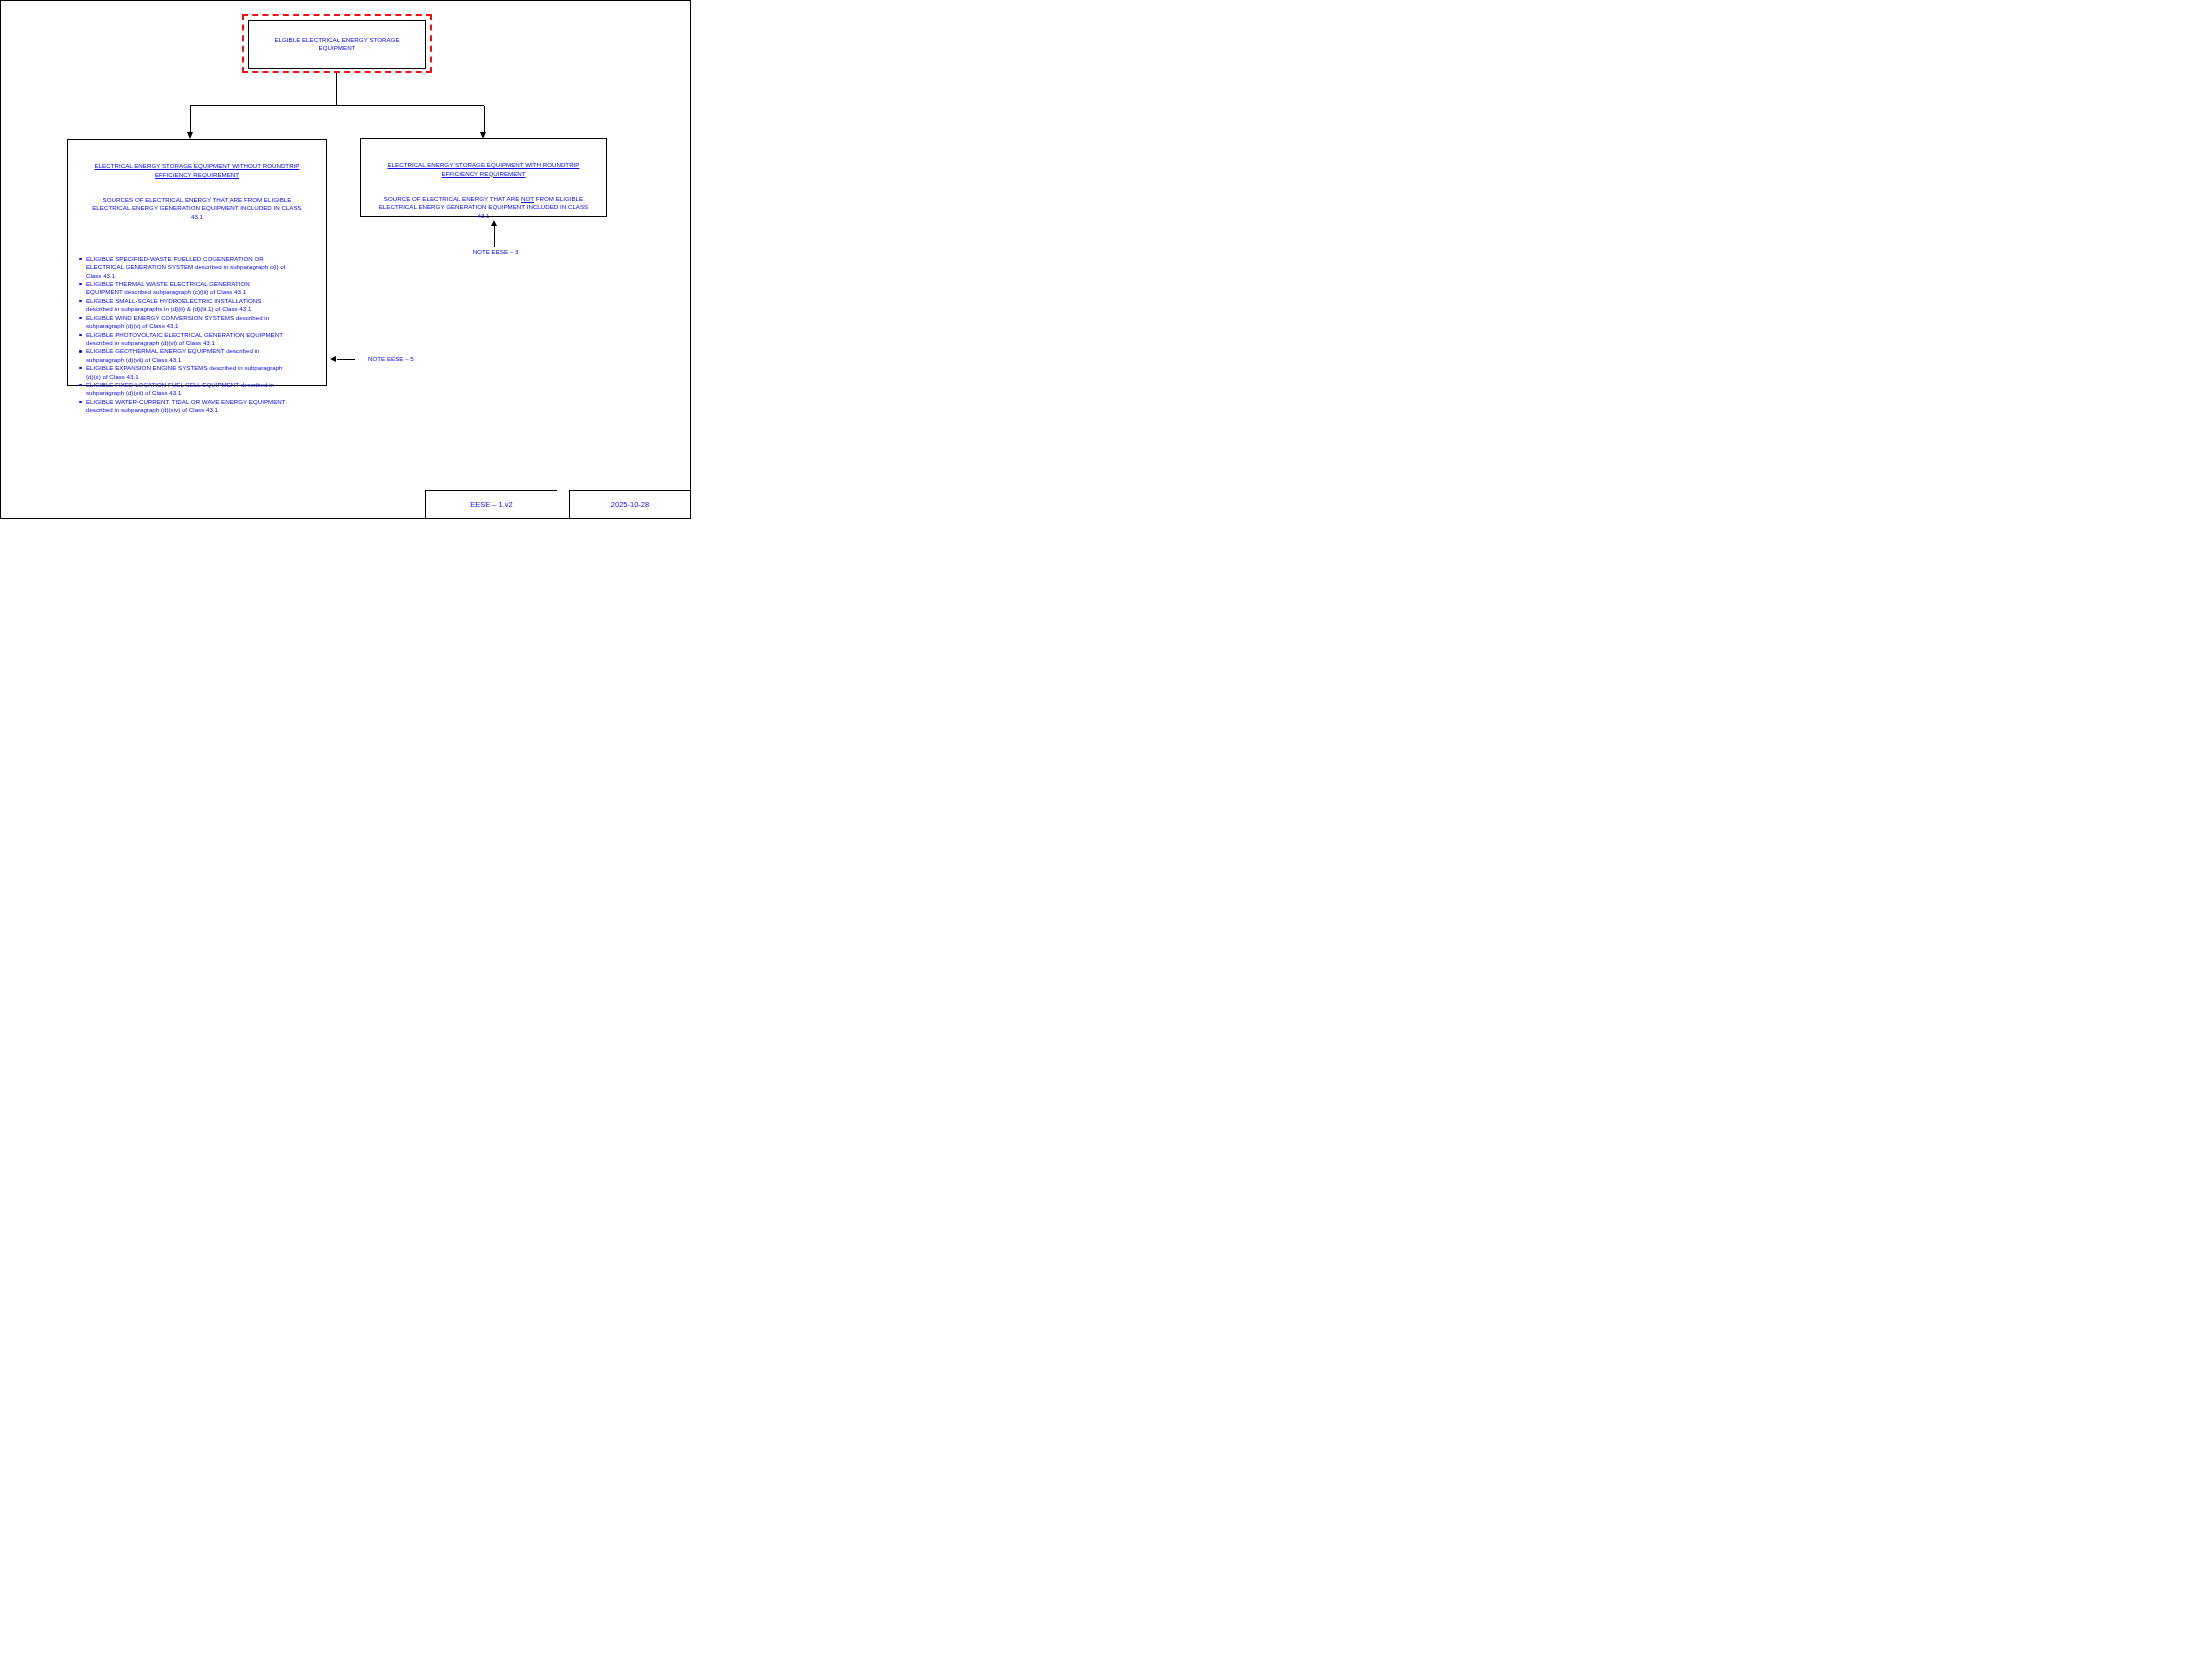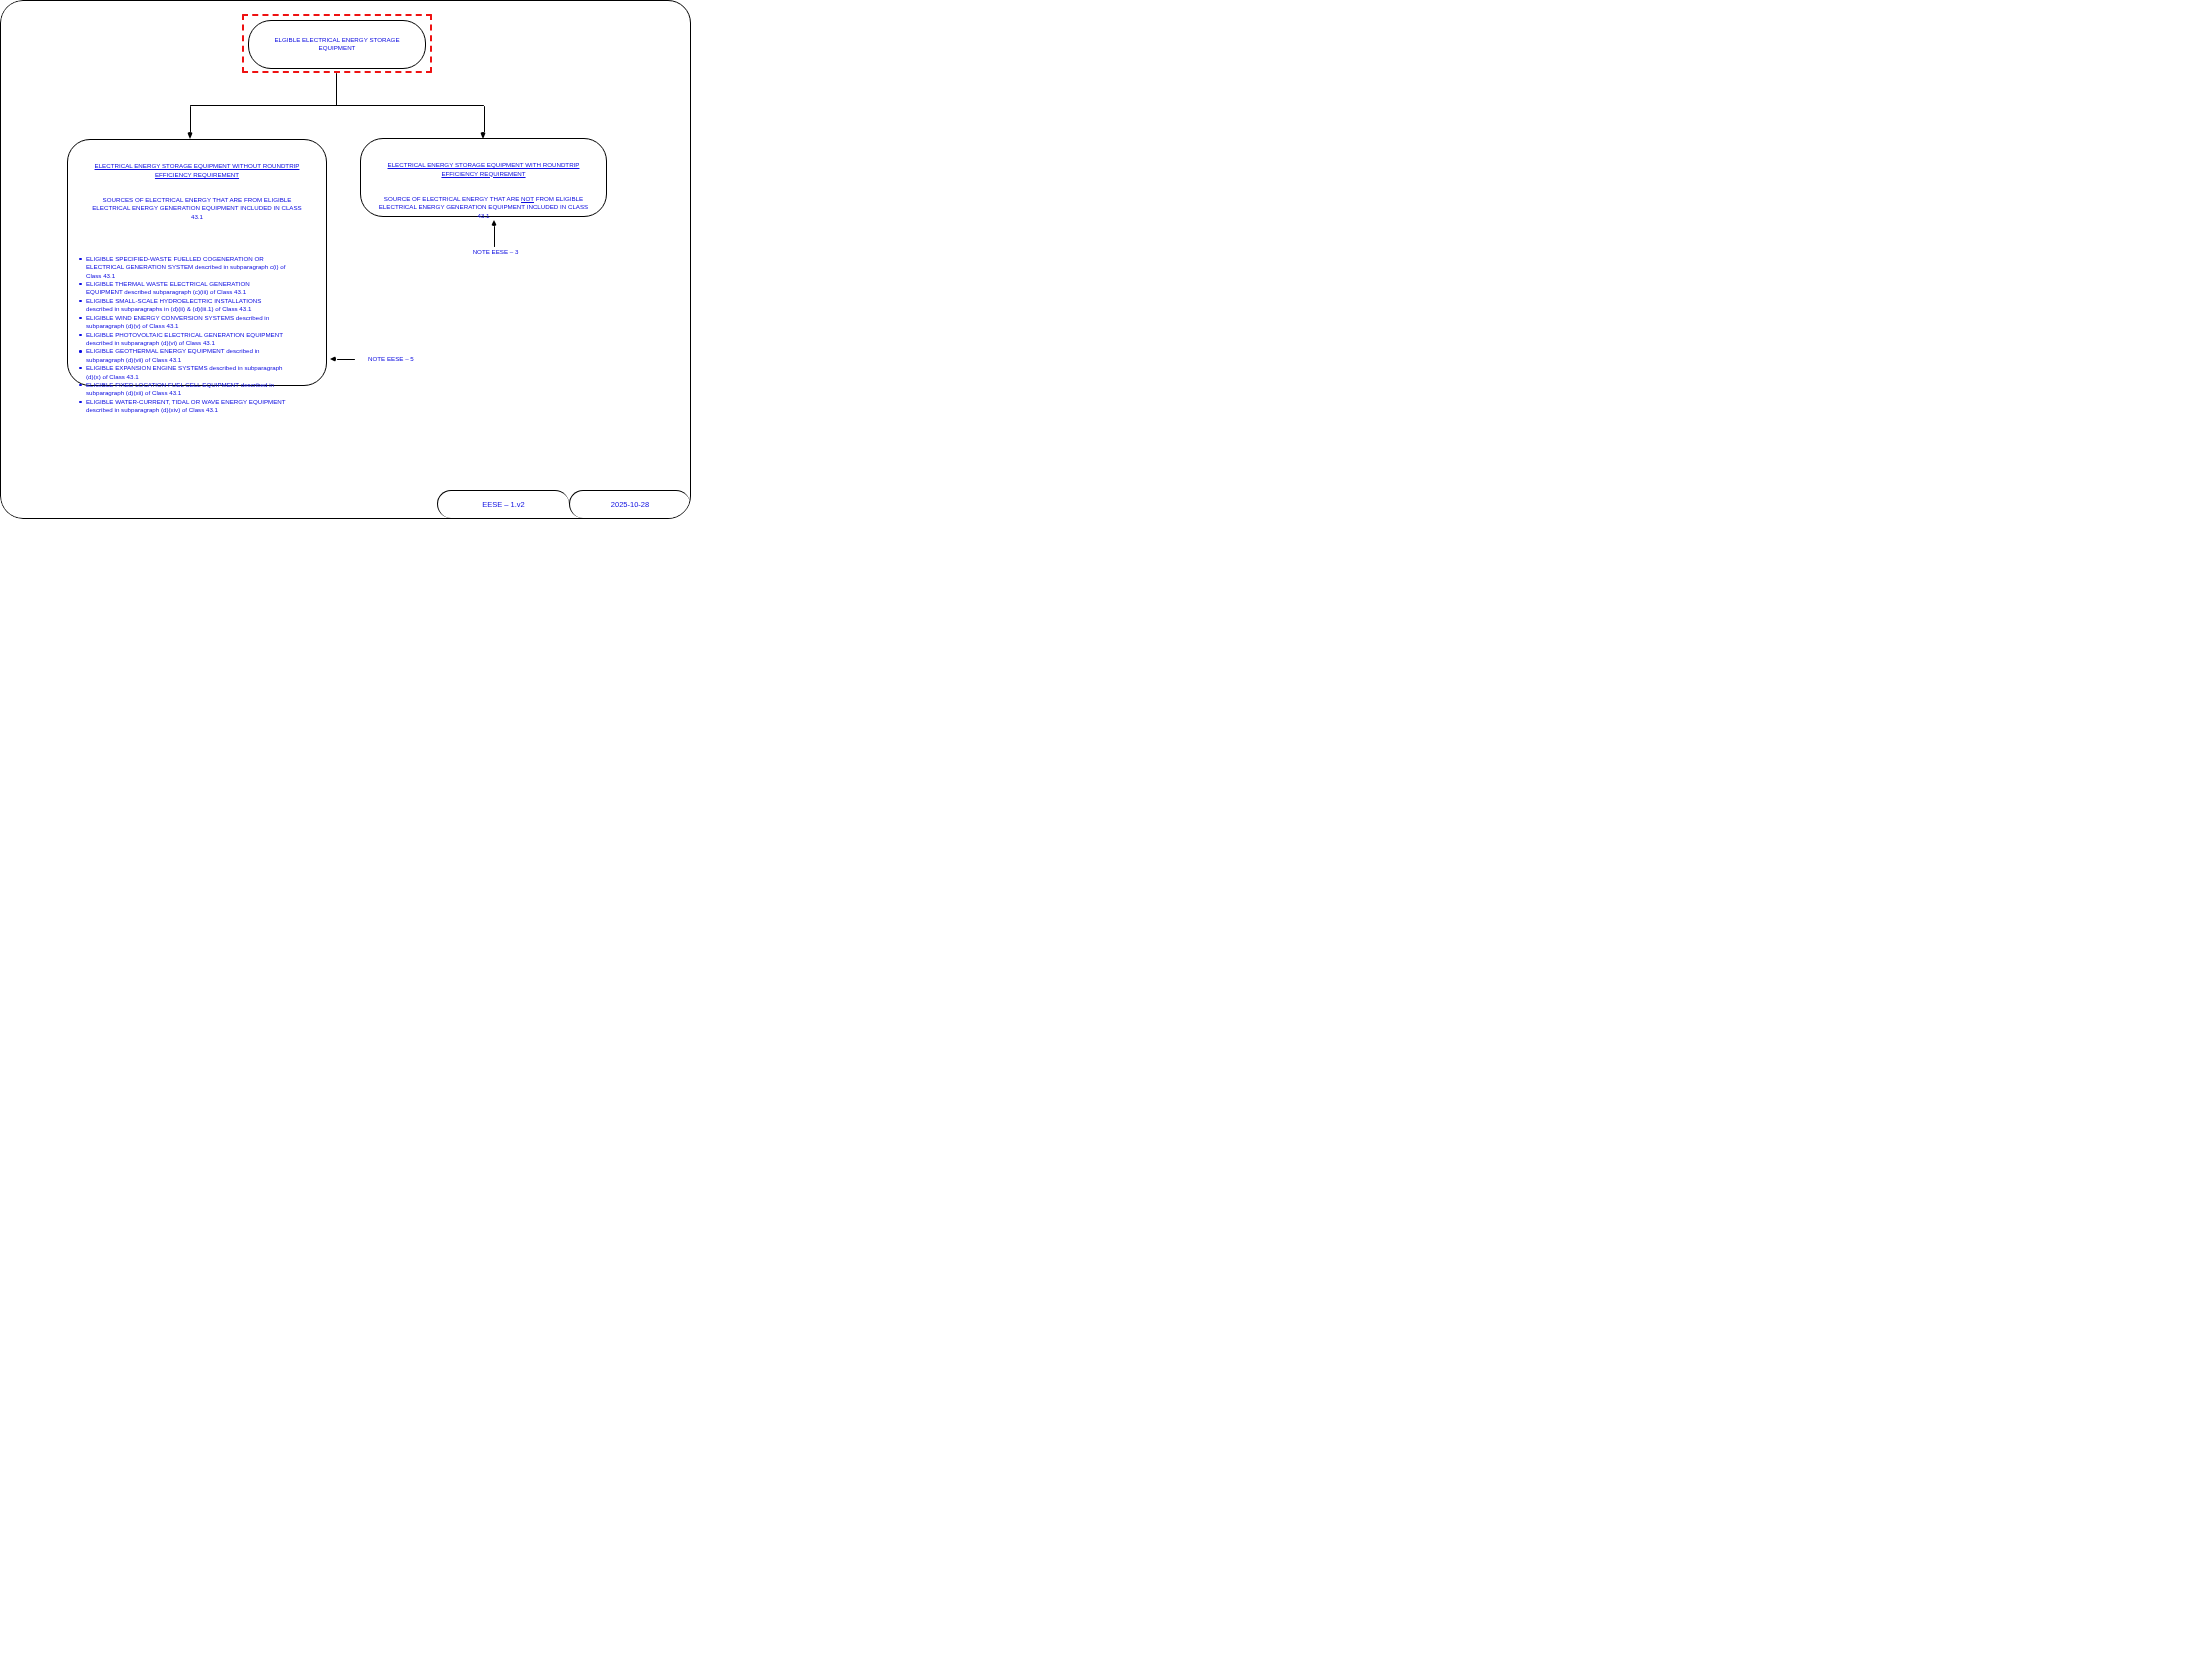--- a/index.html
+++ b/index.html
@@ -1,15 +1,15 @@
 <!DOCTYPE html>
 <html style="--blue: #0d0de0; --red: #ee1111; --black: #000000;font-size:7px"><head>
 <meta charset="utf-8">
 <style>
-  * { box-sizing: border-box; border-radius: 23px; }
+  * { box-sizing: border-box; }
   html, body { margin: 0; padding: 0; background: #fff; }
   body {
     font-family: "Liberation Sans", "DejaVu Sans", sans-serif;
     -webkit-font-smoothing: antialiased;
   }
   .canvas {
     position: relative;
     width: 691px;
     height: 519px;
     background: #fff;
@@ -108,21 +108,21 @@
   }
   .tb-cell {
     height: 28px;
     border: 1.3px solid #000;
     border-right: none;
     border-bottom: none;
     background: #fff;
     display: flex; align-items: center; justify-content: center;
   }
   .tb-docid { width: 132px; }
-  .tb-date  { width: 121px; }
+  .tb-date  { width: 121px; margin-left: 12px; }
 </style>
 </head>
 <body>
 
 <div class="canvas">
 
   <div class="abs dash-frame"></div>
   <div class="abs root-box blue-text">
     <span>ELGIBLE ELECTRICAL ENERGY STORAGE
 EQUIPMENT</span>

